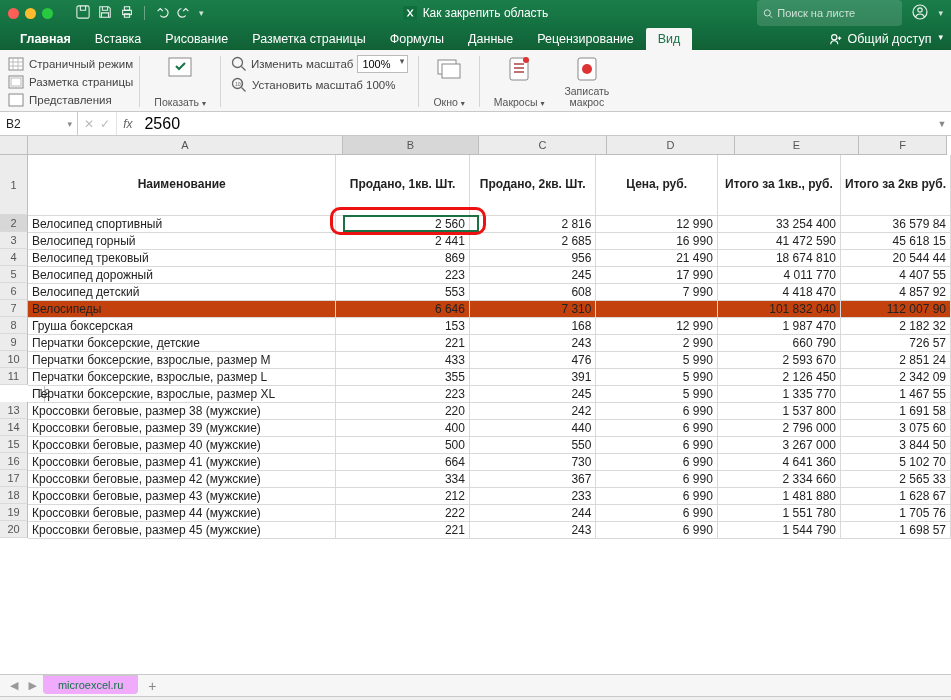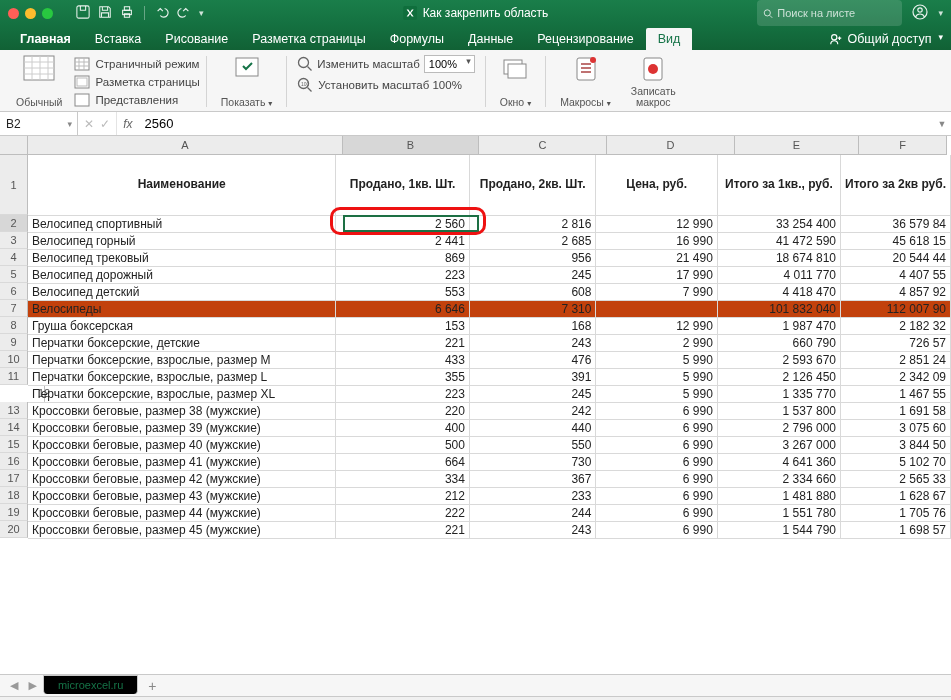--- a/index.html
+++ b/index.html
@@ -40,21 +40,21 @@
 .zoomwrap { position: relative; }
 .zoomwrap::after { content: "▾"; position: absolute; right: 4px; top: 1px; font-size: 9px; color: #555; pointer-events: none; }
 
 
 .formulabar { height: 24px; border-bottom: 1px solid #c9c9c9; display: flex; align-items: stretch; background: #fff; }
 .namebox { width: 78px; border-right: 1px solid #c9c9c9; display: flex; align-items: center; padding: 0 18px 0 6px; font-size: 12px; position: relative; }
 .namebox::after { content: "▾"; position: absolute; right: 5px; font-size: 9px; color: #888; }
 .fbtns { display: flex; align-items: center; gap: 6px; padding: 0 6px; border-right: 1px solid #e4e4e4; }
 .fbtns span { color: #bbb; font-size: 12px; }
 .fx { font-style: italic; color: #666; font-size: 12px; padding: 0 6px; align-self: center; }
-.finput { flex: 1; border: none; font-size: 13px; padding: 0 6px; outline: none; }
+.finput { flex: 1; border: none; font-size: 16px; padding: 0 6px; outline: none; }
 .fexpand { width: 18px; display: flex; align-items: center; justify-content: center; color: #888; font-size: 9px; }
 
 
 .grid-area { position: relative; height: 538px; overflow: hidden; }
 
 .corner { position: absolute; left: 0; top: 0; width: 28px; height: 19px; background: #ececec; border-right: 1px solid #bdbdbd; border-bottom: 1px solid #bdbdbd; }
 .colheads { position: absolute; left: 28px; top: 0; height: 19px; display: flex; }
 .colhead { background: #ececec; border-right: 1px solid #bdbdbd; border-bottom: 1px solid #bdbdbd; display: flex; align-items: center; justify-content: center; font-size: 11px; color: #555; }
 .colhead.sel { background: #d7d7d7; }
 
@@ -70,21 +70,21 @@
 td.num { text-align: right; }
 tr.subtotal td { background: #c2410c; font-weight: 400; }
 tr.subtotal td.num { font-weight: 400; }
 
 .selbox { position: absolute; border: 2px solid #1d7044; pointer-events: none; }
 .callout { position: absolute; border: 3px solid #e11; border-radius: 10px; pointer-events: none; }
 
 
 .sheettabs { height: 22px; background: #f6f6f6; border-top: 1px solid #c9c9c9; display: flex; align-items: center; padding: 0 6px; gap: 2px; font-size: 11px; }
 .sheettabs .nav { color: #999; padding: 0 4px; cursor: pointer; }
-.sheettabs .stab { background: #000000; border: 1px solid #c9c9c9; border-bottom: none; padding: 3px 14px; border-radius: 0 0 4px 4px; position: relative; top: -1px; color: #157347; font-weight: 500; }
+.sheettabs .stab { background: #f0abfc; border: 1px solid #c9c9c9; border-bottom: none; padding: 3px 14px; border-radius: 0 0 4px 4px; position: relative; top: -1px; color: #157347; font-weight: 500; }
 .sheettabs .add { color: #888; padding: 0 8px; font-size: 14px; cursor: pointer; }
 
 
 .statusbar { height: 22px; background: #f0f0f0; border-top: 1px solid #c9c9c9; display: flex; align-items: center; padding: 0 10px; font-size: 11px; color: #666; }
 
 
 .cA { width: 315px; } .cB { width: 136px; } .cC { width: 128px; } .cD { width: 128px; } .cE { width: 124px; } .cF { width: 88px; }
 </style>
 </head>
 <body>
@@ -155,27 +155,20 @@
         <circle cx="6" cy="6" r="3" fill="none" stroke="#fff" stroke-width="1.3"></circle>
         <path d="M2 14c0-2.5 2-4 4-4s4 1.5 4 4" fill="none" stroke="#fff" stroke-width="1.3"></path>
         <path d="M12 5v4M10 7h4" stroke="#fff" stroke-width="1.3"></path>
       </svg>
     <span>Общий доступ</span>
       <span style="font-size:9px;margin-left:3px">▾</span>
   </div>
 </div>
 
 <div class="ribbon">
-  <div class="rgroup big">
-    <svg width="34" height="30" viewBox="0 0 34 30">
-        <rect x="2" y="2" width="30" height="24" fill="#fff" stroke="#888"></rect>
-        <path d="M2 8h30M2 14h30M2 20h30M10 2v24M18 2v24M26 2v24" stroke="#ccc"></path>
-      </svg>
-    <div class="lbl">Обычный</div>
-  </div>
   <div class="rcol">
     <div class="rrow">
         <svg width="16" height="14">
           <rect x="1" y="1" width="14" height="12" fill="#fff" stroke="#888"></rect>
           <path d="M5 1v12M10 1v12M1 5h14M1 9h14" stroke="#bbb"></path>
         </svg>
         <span>Страничный режим</span>
       </div>
     <div class="rrow">
         <svg width="16" height="14">

